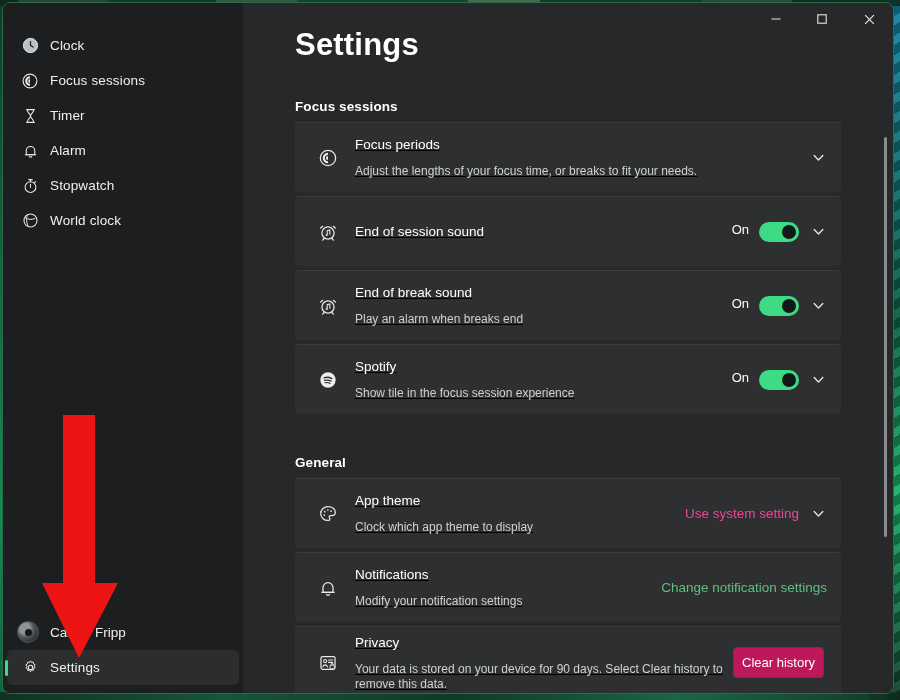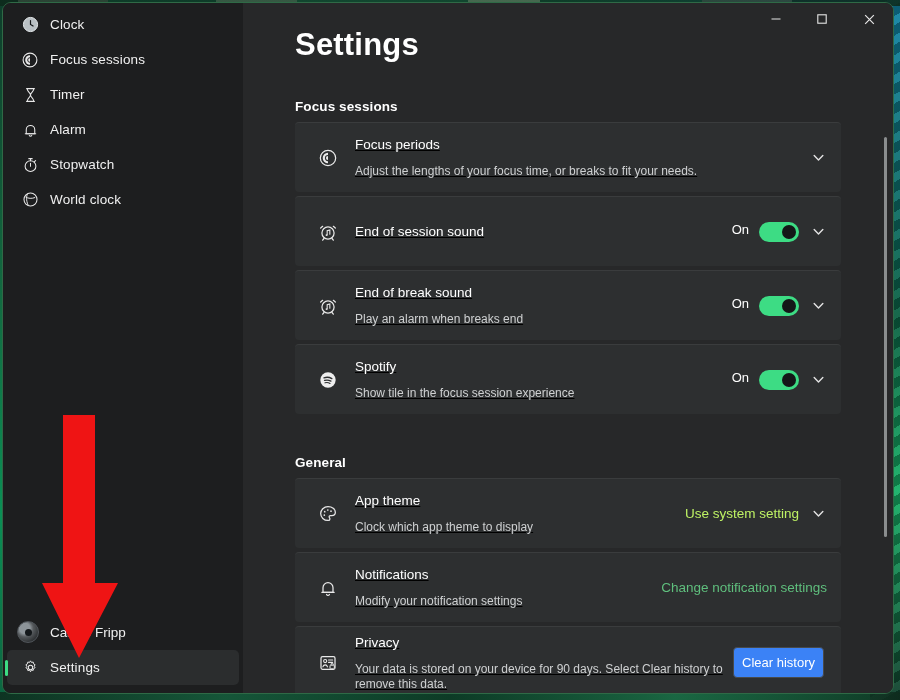--- a/index.html
+++ b/index.html
@@ -49,21 +49,21 @@
     overflow:hidden;
     display:flex;
   }
 
   
   .sidebar {
     position:relative;
     width:240px; height:100%;
     background:#1d1e1f;
     flex:0 0 240px;
-    padding-top:0;
+    padding-top:21px;
   }
   .nav-item {
     position:relative;
     display:flex; align-items:center;
     height:35px; margin:0 4px;
     padding-left:10px;
     border-radius:5px;
     color:#f0f0f0;
     font-size:13.5px;
   }
@@ -158,24 +158,24 @@
   .toggle {
     width:40px; height:20px; border-radius:11px;
     background:#3ddc84; position:relative; flex:0 0 40px;
   }
   .toggle .knob {
     position:absolute; right:3px; top:3px; width:14px; height:14px;
     border-radius:50%; background:#141718;
   }
   .chev { width:18px; display:flex; align-items:center; justify-content:center; color:#e3e3e3; }
 
-  .select-value { font-size:13.5px; color:#bef264; }
+  .select-value { font-size:13.5px; color:#ec4899; }
   .link { font-size:13.5px; color:#5fbf7d; }
   .btn {
-    background:#3b82f6; border:1px solid #474a4b; border-radius:4px;
+    background:#be185d; border:1px solid #474a4b; border-radius:4px;
     color:#ffffff; font-size:13px; padding:7px 8px;
   }
 
   
   .scrollbar {
     position:absolute; right:6px; top:134px; width:3px; height:400px;
     background:#8a8d8e; border-radius:2px;
   }
 
   

